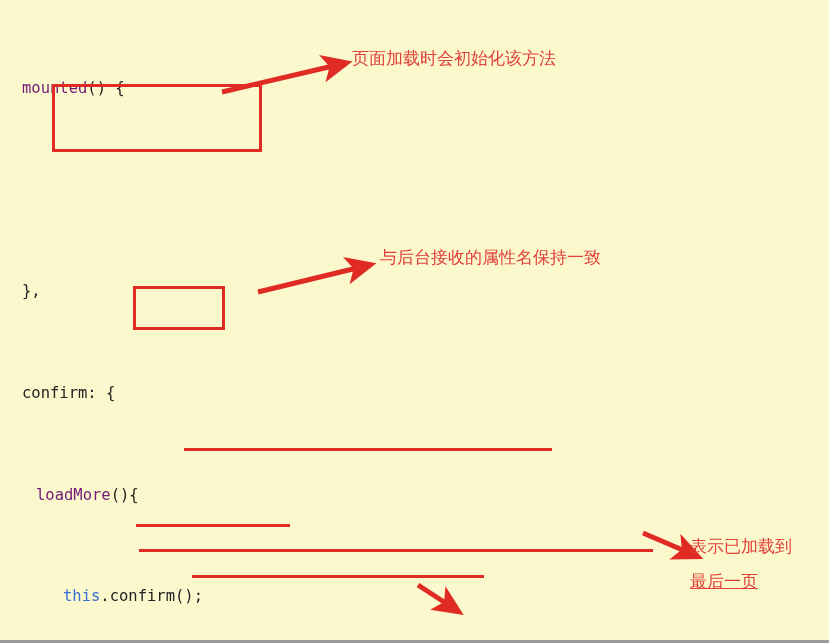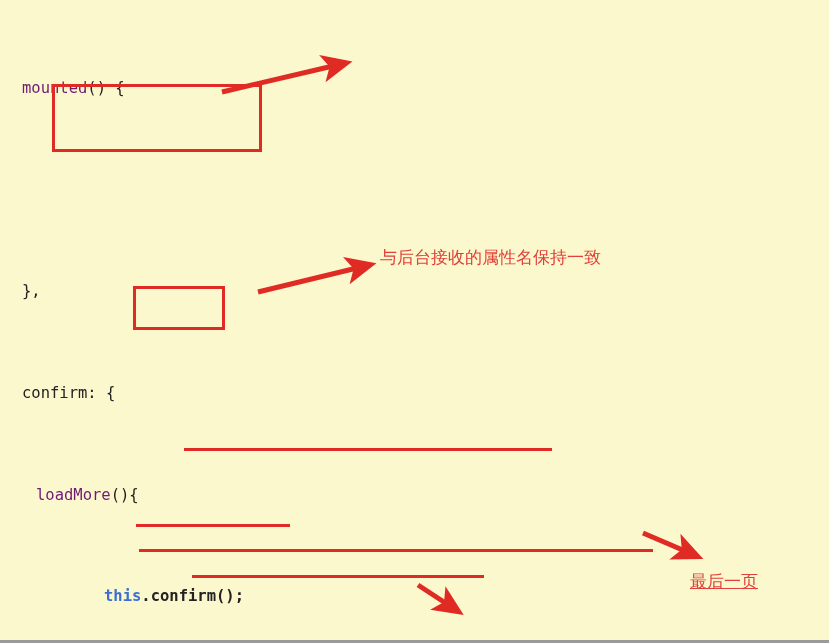--- a/index.html
+++ b/index.html
@@ -59,21 +59,21 @@
     <div class="ln" style="padding-left:22px;"><span class="fn">mounted</span><span class="plain">() {</span></div>
 
     <div class="ln">&nbsp;</div>
 
     <div class="ln"><span class="plain">},</span></div>
 
     <div class="ln"><span class="plain">confirm: {</span></div>
 
     <div class="ln" style="padding-left:36px;"><span class="fn">loadMore</span><span class="plain">(){</span></div>
 
-    <div class="ln" style="padding-left:104px;font-weight:bold;"><span class="this">this</span><span class="plain">.confirm();</span></div>
+    <div class="ln" style="padding-left:63px;"><span class="this">this</span><span class="plain">.confirm();</span></div>
 
     
 
     
 
     
 
     
 
     
@@ -133,22 +133,24 @@
 
     <line x1="222" y1="92" x2="333" y2="66" stroke="#e02b24" stroke-width="5" marker-end="url(#ah)"></line>
 
     <line x1="258" y1="292" x2="357" y2="268" stroke="#e02b24" stroke-width="5" marker-end="url(#ah)"></line>
 
     <line x1="643" y1="533" x2="685" y2="551" stroke="#e02b24" stroke-width="5" marker-end="url(#ah)"></line>
 
     <line x1="418" y1="585" x2="447" y2="604" stroke="#e02b24" stroke-width="5" marker-end="url(#ah)"></line>
   </svg>
 
+  <div class="anno" style="left:352px;top:46px;">页面加载时会初始化该方法</div>
 
   <div class="anno" style="left:380px;top:245px;">与后台接收的属性名保持一致</div>
 
+  <div class="anno" style="left:690px;top:534px;">表示已加载到</div>
 
   <div class="anno" style="left:690px;top:569px;text-decoration:underline;">最后一页</div>
 
 
   <div class="bottomrule"></div>
 
 </div>
 
 </body></html>

